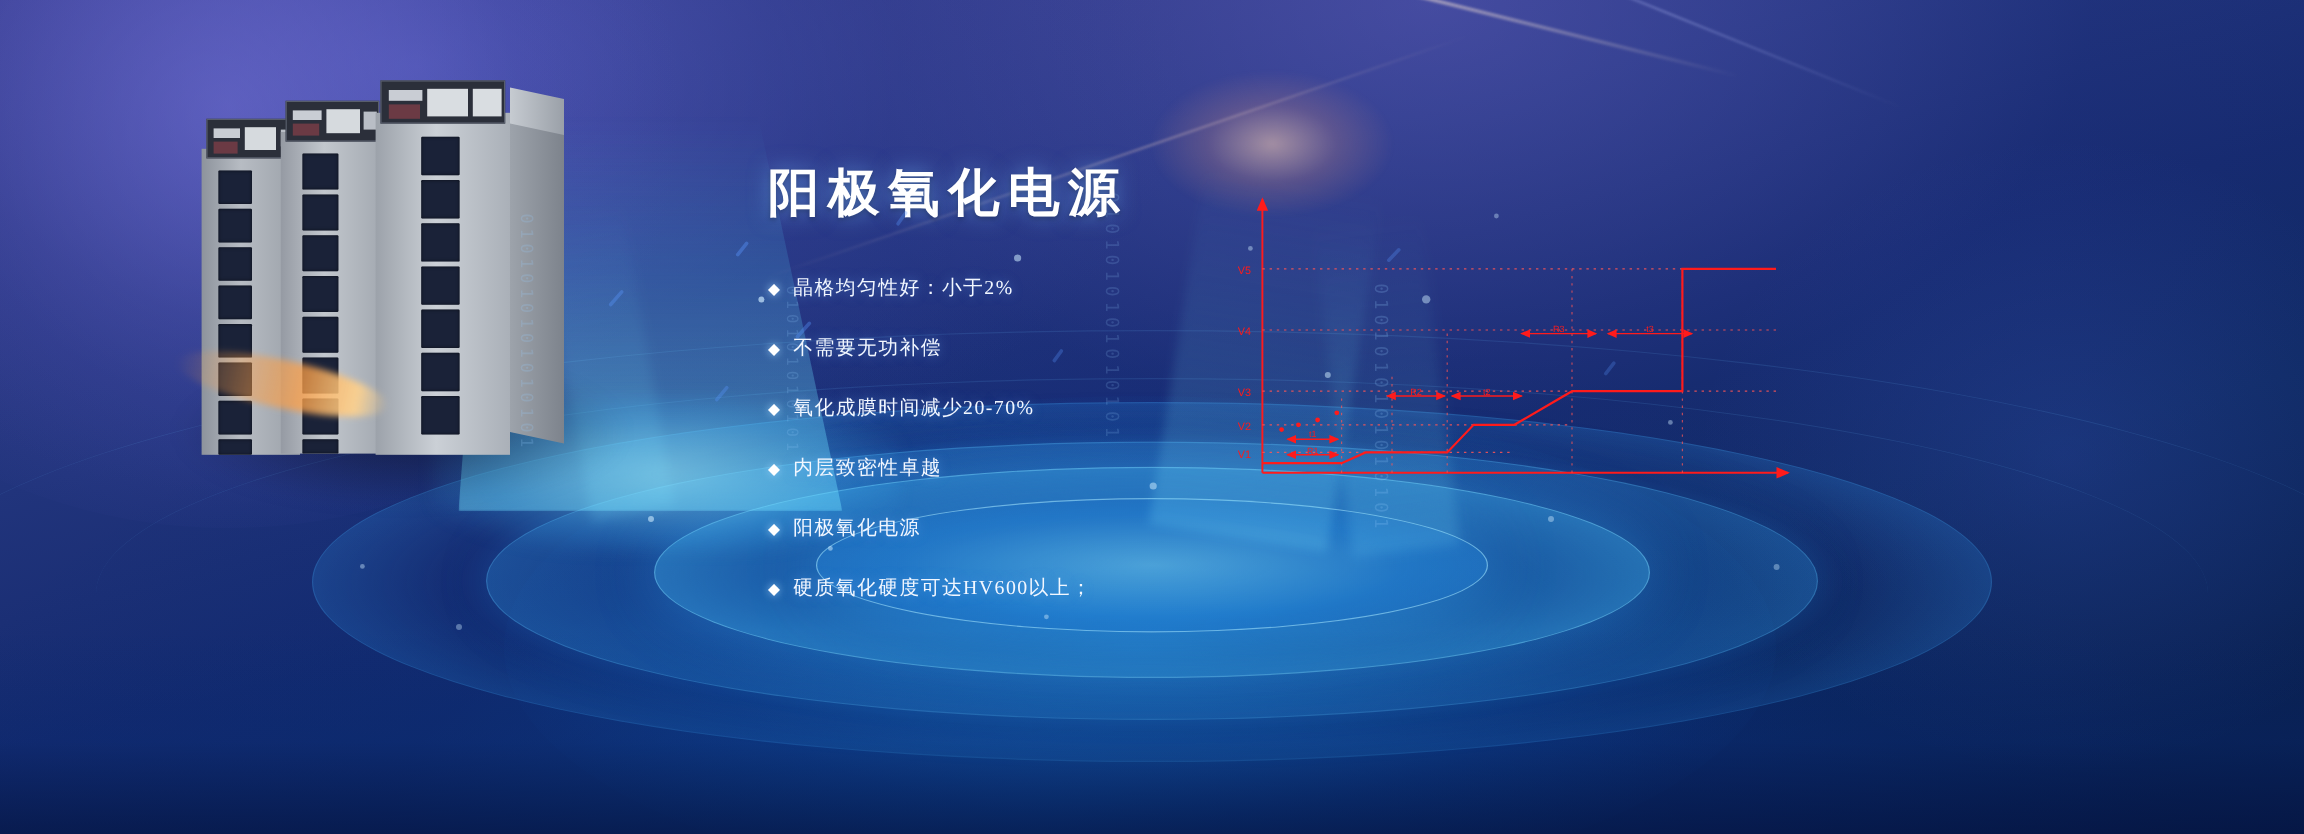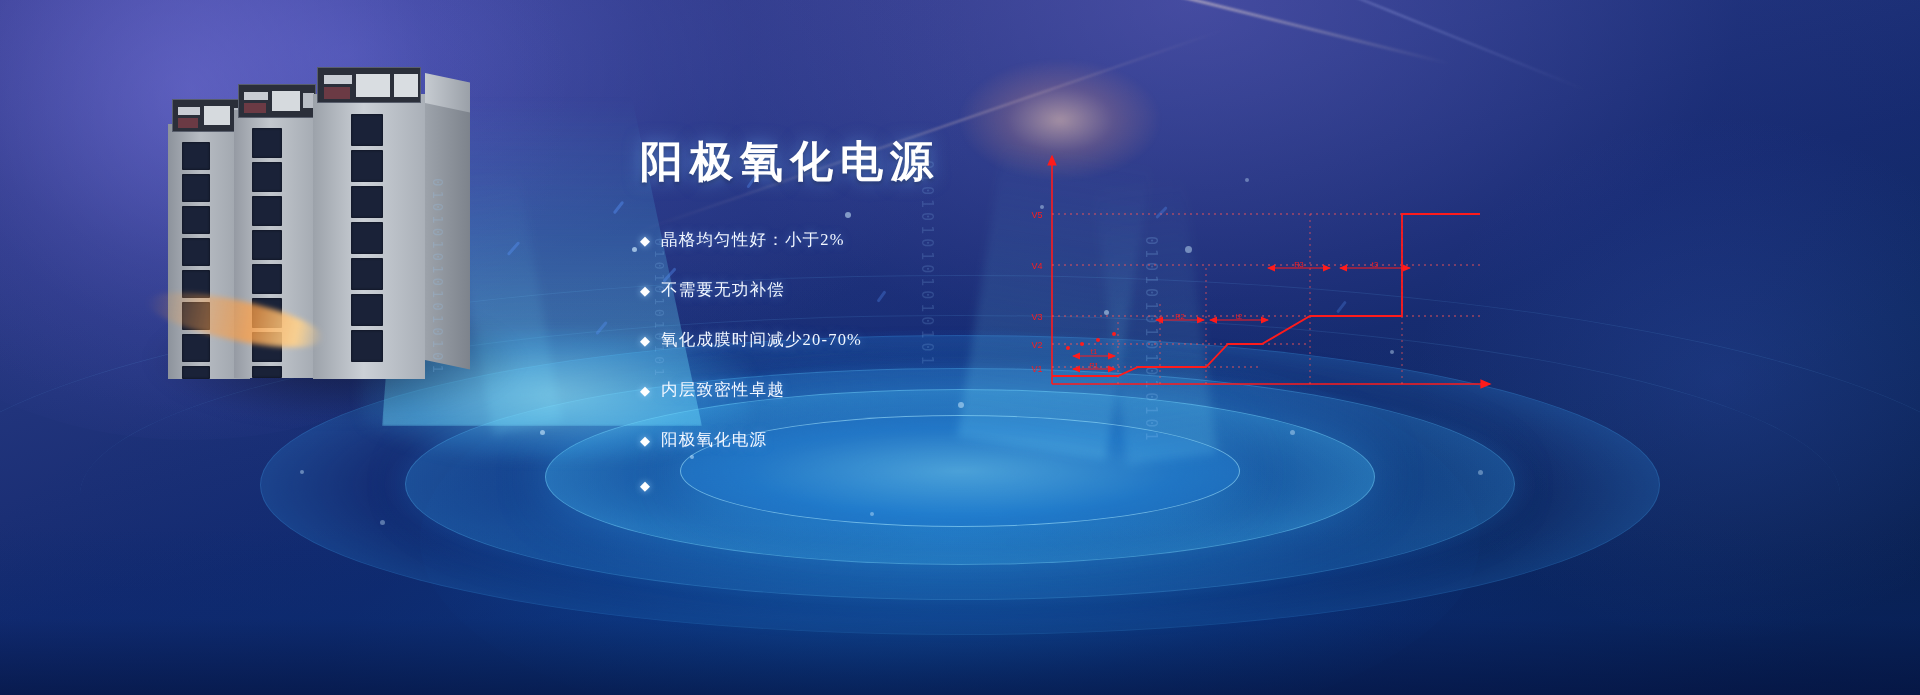--- a/index.html
+++ b/index.html
@@ -84,21 +84,21 @@
   
   .content{ position:absolute; left:640px; top:138px; width:430px; }
   .title{ color:#ffffff; font-size:43px; font-weight:700; letter-spacing:7px; line-height:1.1;
     text-shadow:0 0 18px rgba(120,190,255,0.55), 0 2px 4px rgba(0,0,0,0.35); }
   .bullets{ margin-top:44px; list-style:none; }
   .bullets li{ display:flex; align-items:center; margin-bottom:28px; }
   .dia{ color:#ffffff; font-size:13px; margin-right:11px; line-height:1; text-shadow:0 0 7px rgba(160,215,255,0.8); }
   .btext{ color:#f2f7ff; font-size:16.5px; letter-spacing:1.2px; text-shadow:0 0 9px rgba(110,180,255,0.5); }
 
   
-  .chart{ position:absolute; left:1010px; top:148px; width:500px; height:250px; }
+  .chart{ position:absolute; left:1010px; top:158px; width:500px; height:250px; }
   .chart svg{ display:block; overflow:visible; }
 
   
   .p{ position:absolute; border-radius:50%; background:rgba(205,235,255,0.85); pointer-events:none; }
   .dash{ position:absolute; background:rgba(90,150,255,0.65); border-radius:2px; pointer-events:none; }
   .grid-arc{ position:absolute; border-radius:50%; border-top:1px solid rgba(110,190,255,0.13); pointer-events:none; }
 </style>
 </head>
 <body>
 
@@ -213,20 +213,21 @@
       <li>
         <span class="dia">◆</span>
         <span class="btext">内层致密性卓越</span>
       </li>
       <li>
         <span class="dia">◆</span>
         <span class="btext">阳极氧化电源</span>
       </li>
       <li>
         <span class="dia">◆</span>
+        <span class="btext">硬质氧化硬度可达HV600以上；</span>
       </li>
     </ul>
   </div>
 
   <div class="chart">
     <svg width="500" height="250" viewBox="0 0 500 250" xmlns="http://www.w3.org/2000/svg">
       <defs>
         <marker id="ah" markerWidth="7" markerHeight="7" refX="6" refY="3" orient="auto">
           <path d="M0,0 L7,3 L0,6 z" fill="#ff1b1b"></path>
         </marker>

